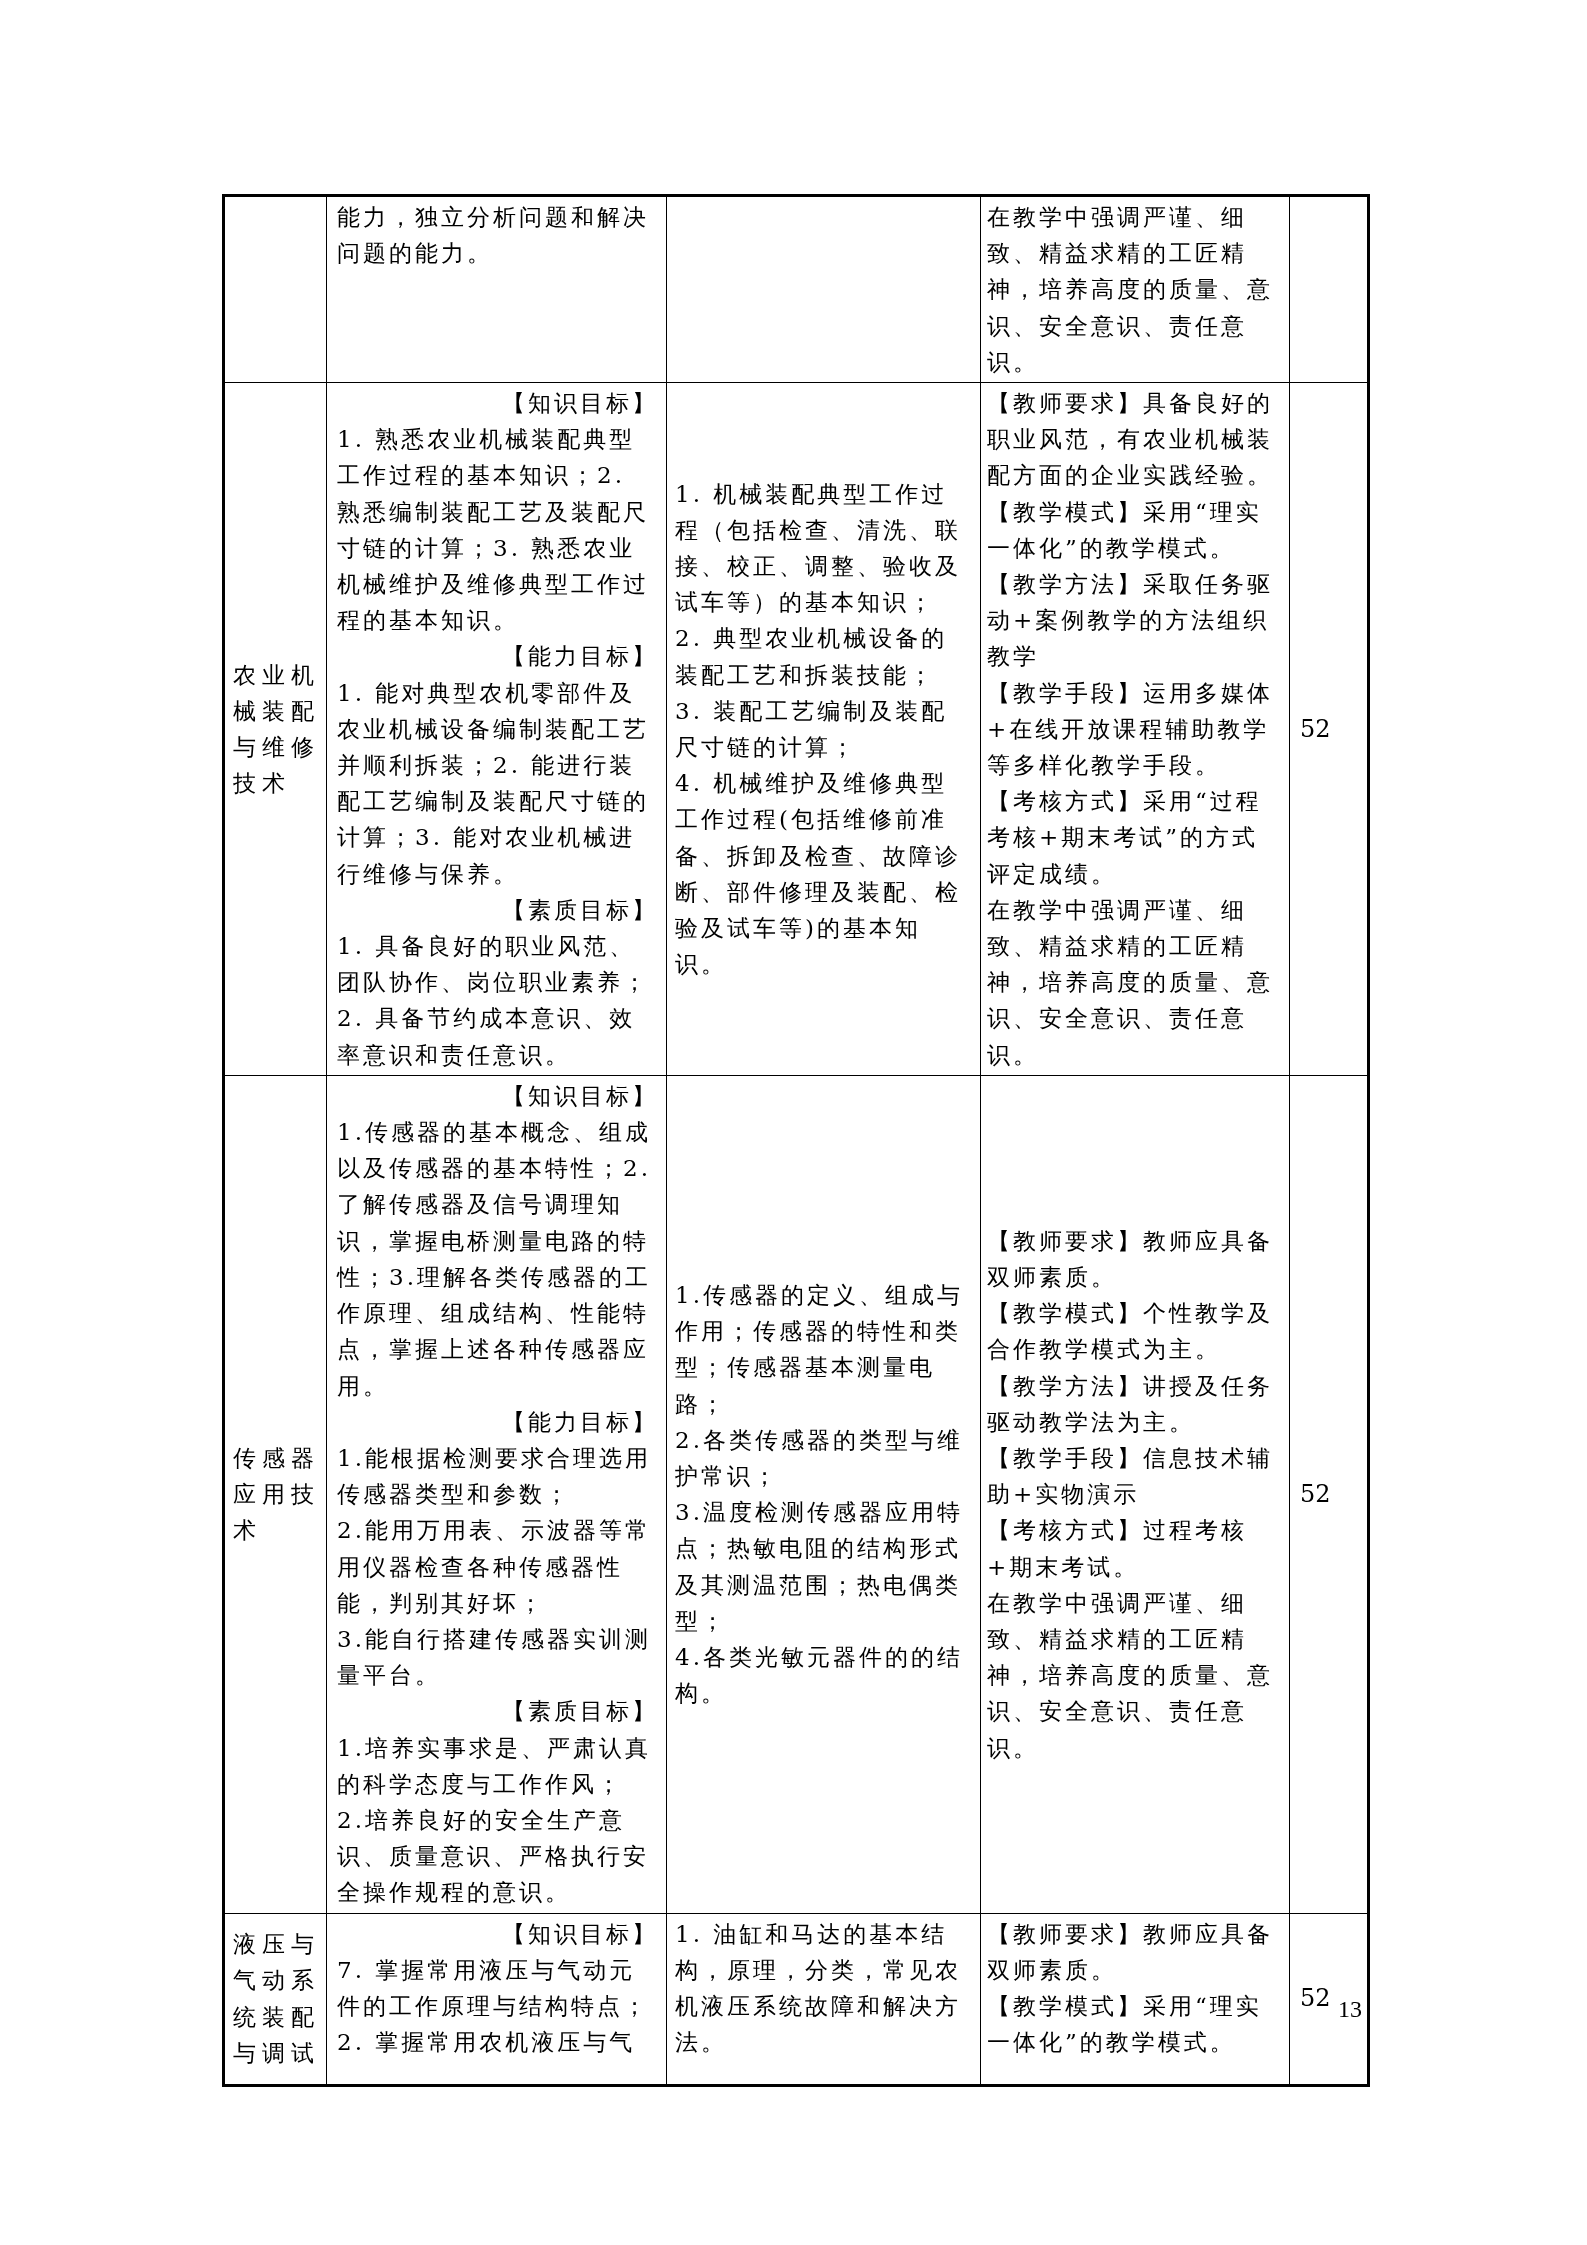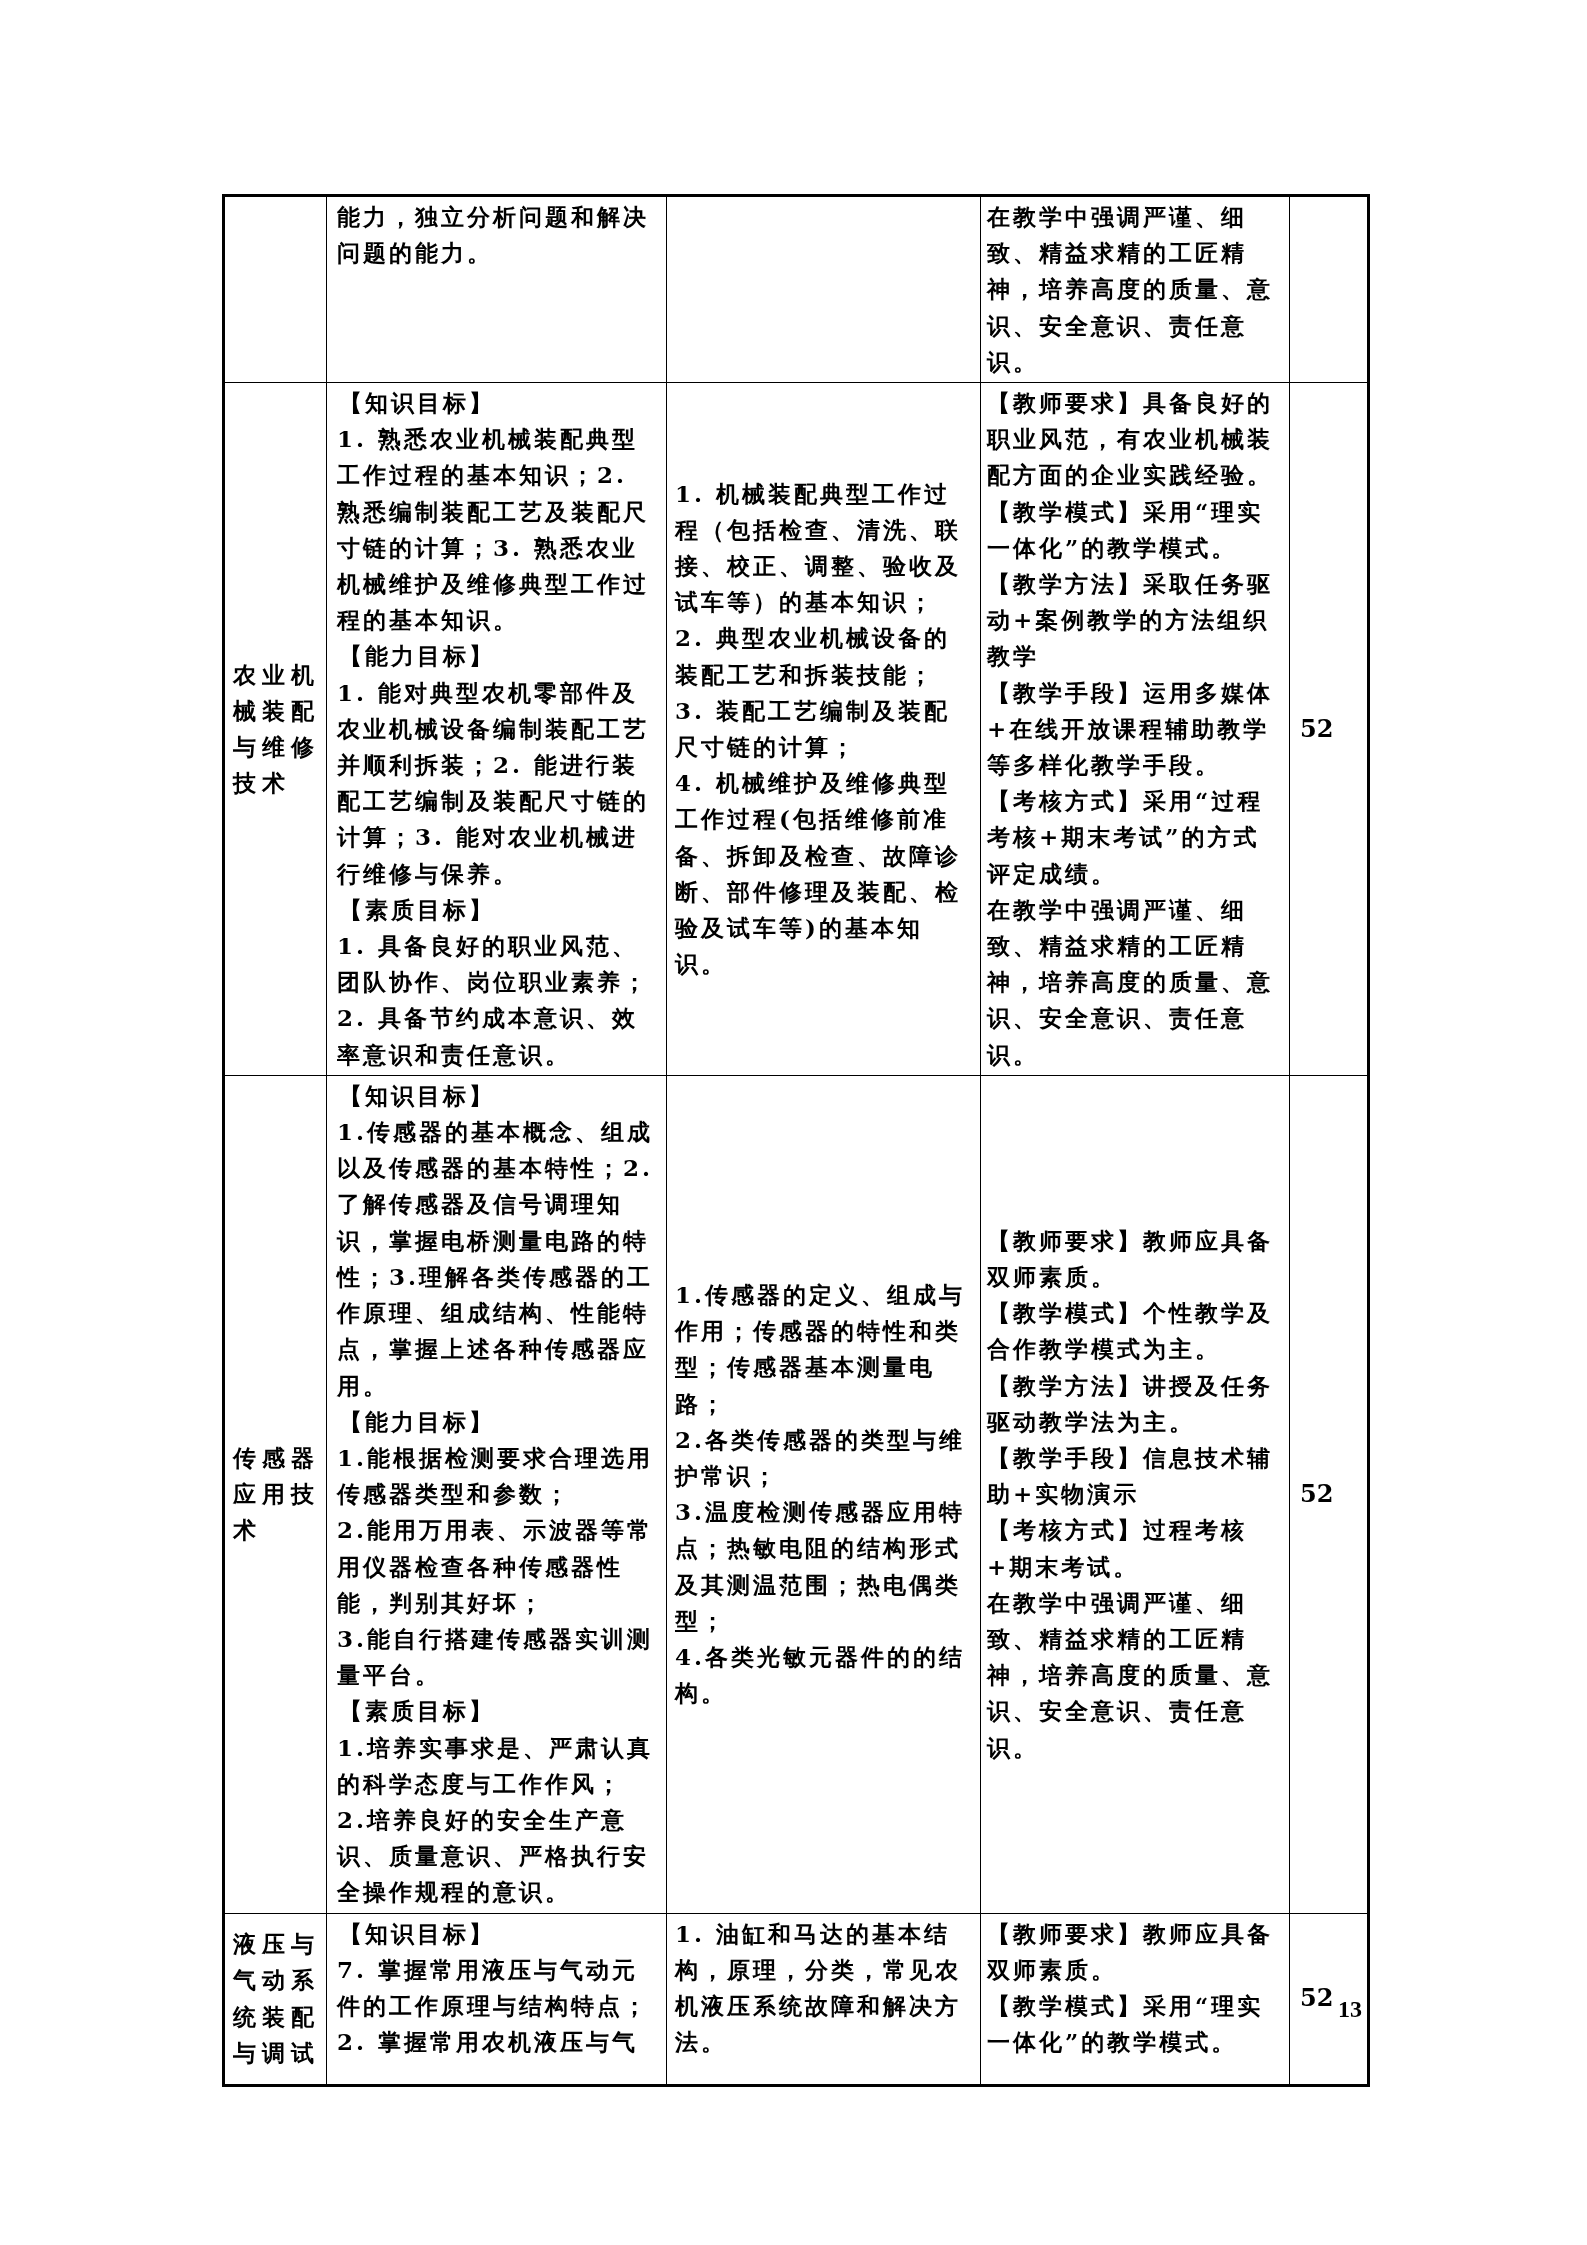--- a/index.html
+++ b/index.html
@@ -13,21 +13,20 @@
       position: relative;
       overflow: hidden;
       font-family: "DejaVu Serif", "Liberation Serif", serif;
       color: #000000;
     }
     .page {
       position: absolute;
       left: 0; top: 0;
       width: 1587px;
       height: 2245px;
-      font-weight: bold;
     }
     table.curriculum {
       position: absolute;
       left: 222px;
       top: 194px;
       width: 1145px;
       border-collapse: collapse;
       table-layout: fixed;
       border: 3px solid #000000;
     }
@@ -65,20 +64,21 @@
     table.curriculum td.content.top,
     table.curriculum td.teach.top {
       vertical-align: top;
     }
     .line {
       display: block;
     }
     .section-head {
       display: block;
       padding-left: 2px;
+      text-align: right;
     }
     .page-number {
       position: absolute;
       left: 1338px;
       top: 1996px;
       font-size: 24px;
       font-family: "Liberation Serif", "DejaVu Serif", serif;
     }
     col.c1 { width: 103px; }
     col.c2 { width: 340px; }

